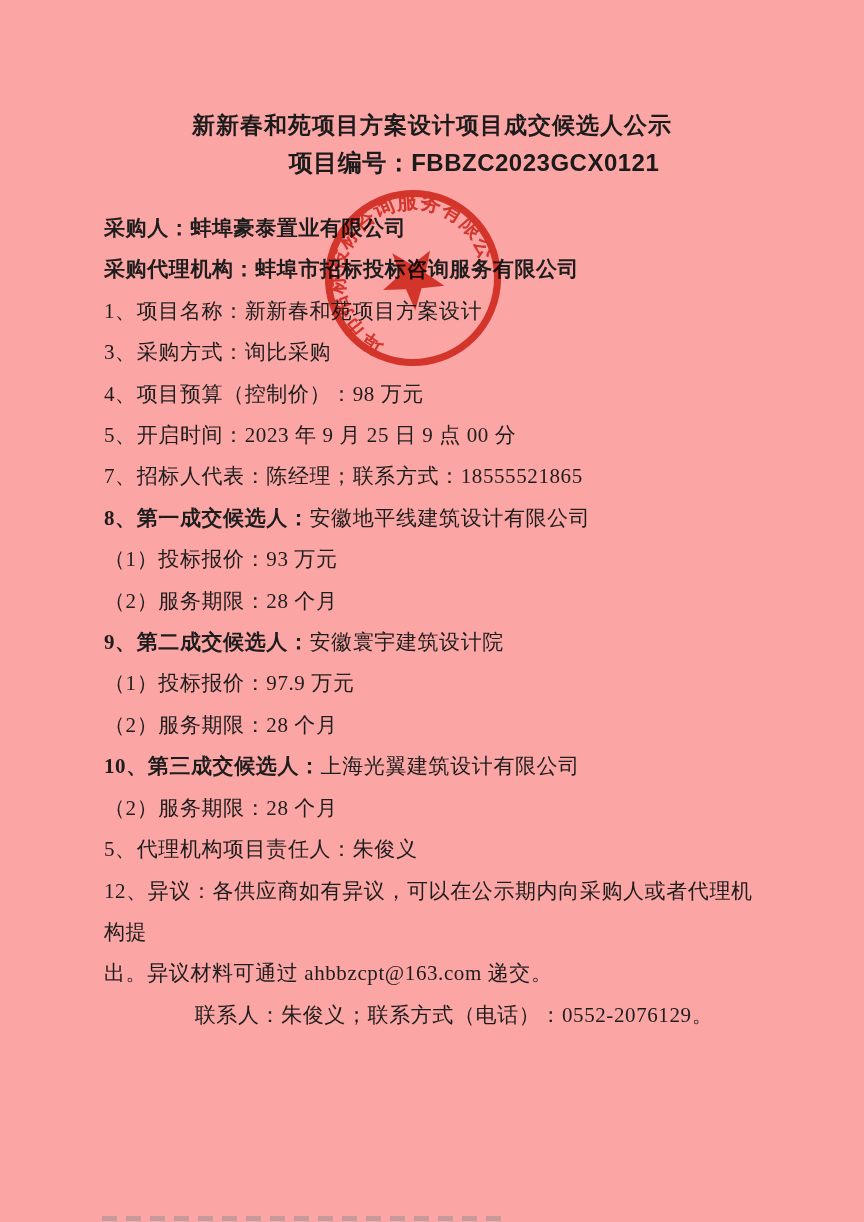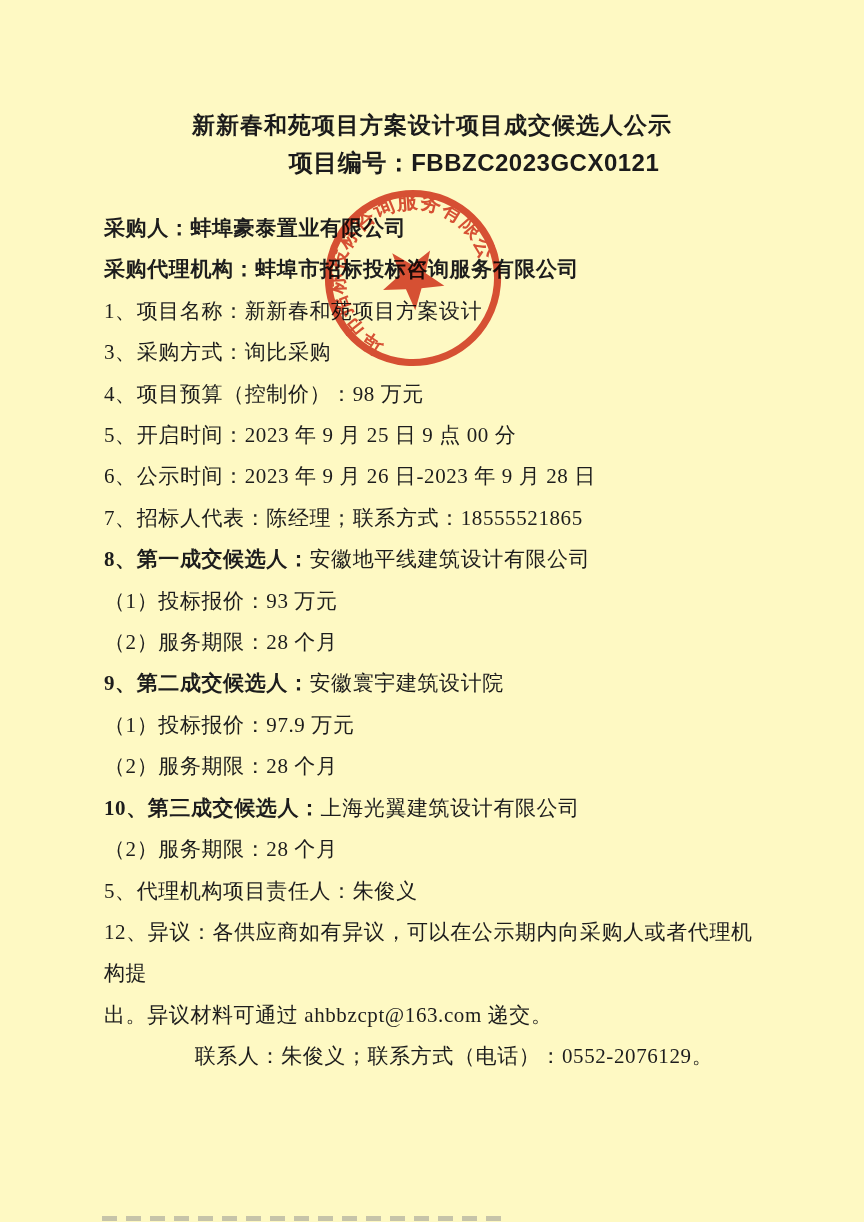--- a/index.html
+++ b/index.html
@@ -4,21 +4,21 @@
 <style>
   html, body {
     margin: 0;
     padding: 0;
     background: #ffffff;
   }
   .page {
     position: relative;
     width: 864px;
     height: 1222px;
-    background: #fef9c3;
+    background: #fca5a5;
     overflow: hidden;
     font-family: "Liberation Serif", serif;
   }
   .doc-title {
     position: absolute;
     top: 109px;
     left: 0;
     width: 864px;
     margin: 0;
     text-align: center;
@@ -112,21 +112,20 @@
 
   <p class="line"><span class="line-bold"></span><span class="line-text">1、项目名称：新新春和苑项目方案设计</span></p>
 
 
   <p class="line"><span class="line-bold"></span><span class="line-text">3、采购方式：询比采购</span></p>
 
   <p class="line"><span class="line-bold"></span><span class="line-text">4、项目预算（控制价）：98 万元</span></p>
 
   <p class="line"><span class="line-bold"></span><span class="line-text">5、开启时间：2023 年 9 月 25 日 9 点 00 分</span></p>
 
-  <p class="line"><span class="line-bold"></span><span class="line-text">6、公示时间：2023 年 9 月 26 日-2023 年 9 月 28 日</span></p>
 
   <p class="line"><span class="line-bold"></span><span class="line-text">7、招标人代表：陈经理；联系方式：18555521865</span></p>
 
   <p class="line"><span class="line-bold">8、第一成交候选人：</span><span class="line-text">安徽地平线建筑设计有限公司</span></p>
 
   <p class="line"><span class="line-bold"></span><span class="line-text">（1）投标报价：93 万元</span></p>
 
   <p class="line"><span class="line-bold"></span><span class="line-text">（2）服务期限：28 个月</span></p>
 
   <p class="line"><span class="line-bold">9、第二成交候选人：</span><span class="line-text">安徽寰宇建筑设计院</span></p>

